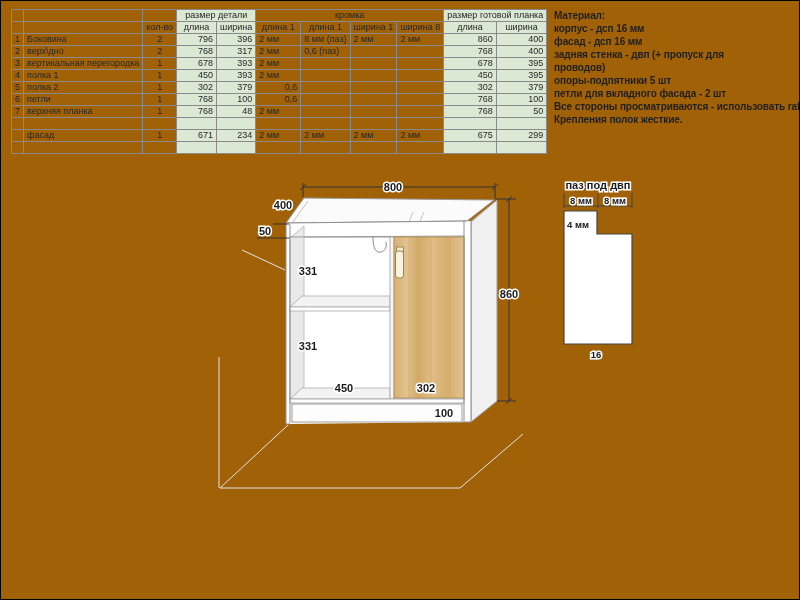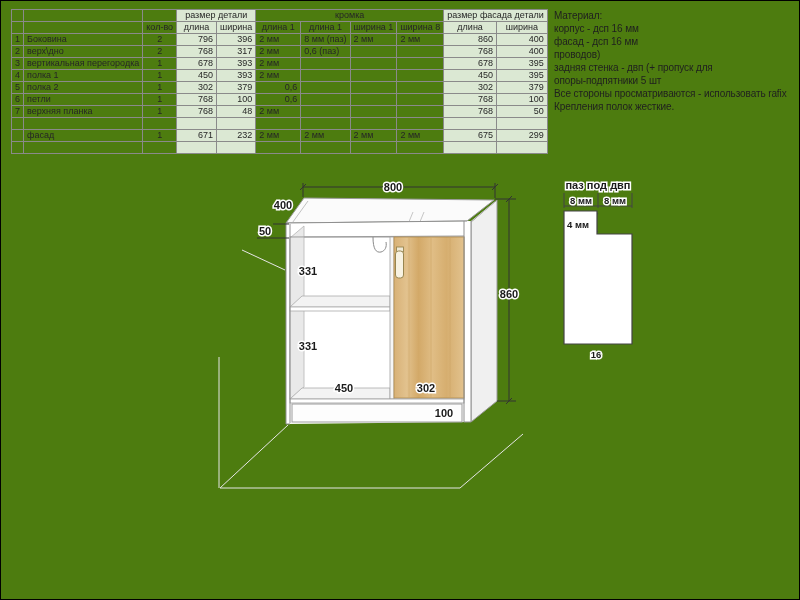--- a/index.html
+++ b/index.html
@@ -1,27 +1,27 @@
 <!DOCTYPE html>
 <html><head>
 <meta charset="utf-8">
 <style>
   html,body{margin:0;padding:0;background:#fff;}
-  .page{position:relative;width:800px;height:600px;background:#4d7c0f;border:1px solid #000;
+  .page{position:relative;width:800px;height:600px;background:#a16207;border:1px solid #000;
         box-sizing:border-box;overflow:hidden;font-family:"Liberation Sans",sans-serif;}
   
   .parts{position:absolute;left:10px;top:8px;border-collapse:collapse;table-layout:fixed;
          font-family:"Liberation Sans",sans-serif;font-size:9px;color:#262626;}
   .parts td,.parts th{border:1px solid #8a8a8a;height:11px;padding:0 3px;overflow:hidden;
          white-space:nowrap;font-weight:normal;line-height:11px;}
   .parts th{text-align:center;}
   .green{background:#dbe8d3;}
   .al{text-align:left}.ar{text-align:right}.ac{text-align:center}
   
-  .notes{position:absolute;left:553px;top:8px;width:246px;font-size:10px;font-weight:normal;
+  .notes{position:absolute;left:553px;top:8px;width:246px;font-size:10px;font-weight:bold;
          color:#1f1f1f;line-height:13px;letter-spacing:-0.1px;}
   .notes div{white-space:nowrap;}
   
   svg.drawing{position:absolute;left:0;top:165px;}
   svg text{font-family:"Liberation Sans",sans-serif;font-weight:bold;fill:#1b1b1b;
            paint-order:stroke;stroke:#ffffff;stroke-width:3px;}
   text.dim{font-size:11px;}
   text.small{font-size:9.5px;}
 </style>
 </head>
@@ -43,21 +43,21 @@
       <col style="width:47px">
         <col style="width:45px">
     </colgroup>
     <thead>
       <tr>
         <th></th>
         <th></th>
         <th></th>
         <th colspan="2" class="green">размер детали</th>
         <th colspan="4">кромка</th>
-        <th colspan="2" class="green">размер фасада детали</th>
+        <th colspan="2" class="green">размер готовой планка</th>
       </tr>
       <tr>
         <th></th>
         <th></th>
         <th class="al">кол-во</th>
         <th class="green al">длина</th>
         <th class="green al">ширина</th>
         <th class="al">длина 1</th>
         <th class="al">длина 1</th>
         <th class="al">ширина 1</th>
@@ -169,21 +169,21 @@
           <td class="al"></td>
           <td class="al"></td>
           <td class="ar green"></td>
           <td class="ar green"></td>
         </tr>
         <tr>
           <td class="ar"></td>
           <td class="al">фасад</td>
           <td class="ac">1</td>
           <td class="ar green">671</td>
-          <td class="ar green">232</td>
+          <td class="ar green">234</td>
           <td class="al">2 мм</td>
           <td class="al">2 мм</td>
           <td class="al">2 мм</td>
           <td class="al">2 мм</td>
           <td class="ar green">675</td>
           <td class="ar green">299</td>
         </tr>
         <tr>
           <td class="ar"></td>
           <td class="al"></td>
@@ -197,23 +197,24 @@
           <td class="ar green"></td>
           <td class="ar green"></td>
         </tr>
       </tbody>
   </table>
 
   <div class="notes" id="notes-block">
       <div>Материал:</div>
       <div>корпус - дсп 16 мм</div>
       <div>фасад - дсп 16 мм</div>
+      <div>задняя стенка - двп (+ пропуск для</div>
       <div>проводов)</div>
-      <div>задняя стенка - двп (+ пропуск для</div>
       <div>опоры-подпятники 5 шт</div>
+      <div>петли для вкладного фасада - 2 шт</div>
       <div>Все стороны просматриваются - использовать rafix</div>
       <div>Крепления полок жесткие.</div>
     </div>
 
   <svg class="drawing" width="800" height="435" viewBox="0 165 800 435" xmlns="http://www.w3.org/2000/svg">
     <defs>
       <linearGradient id="wood" x1="0" y1="0" x2="1" y2="0">
         <stop offset="0" stop-color="#d8b176"></stop>
         <stop offset="0.18" stop-color="#e2c28e"></stop>
         <stop offset="0.35" stop-color="#d3a968"></stop>

